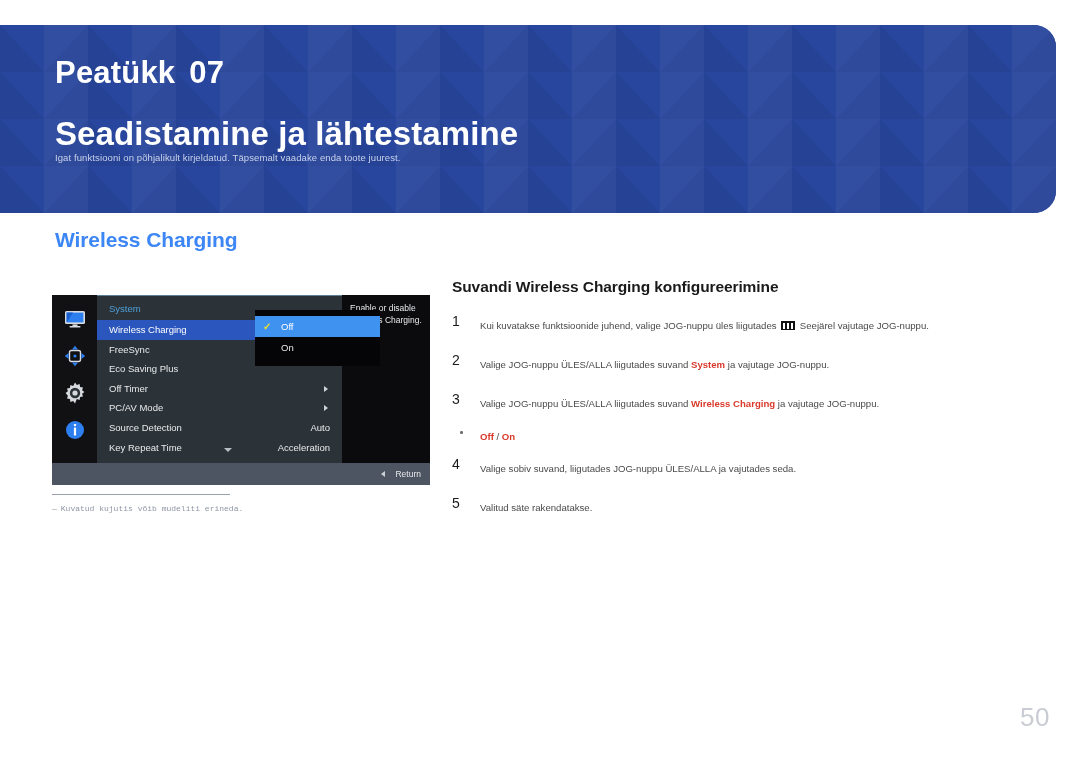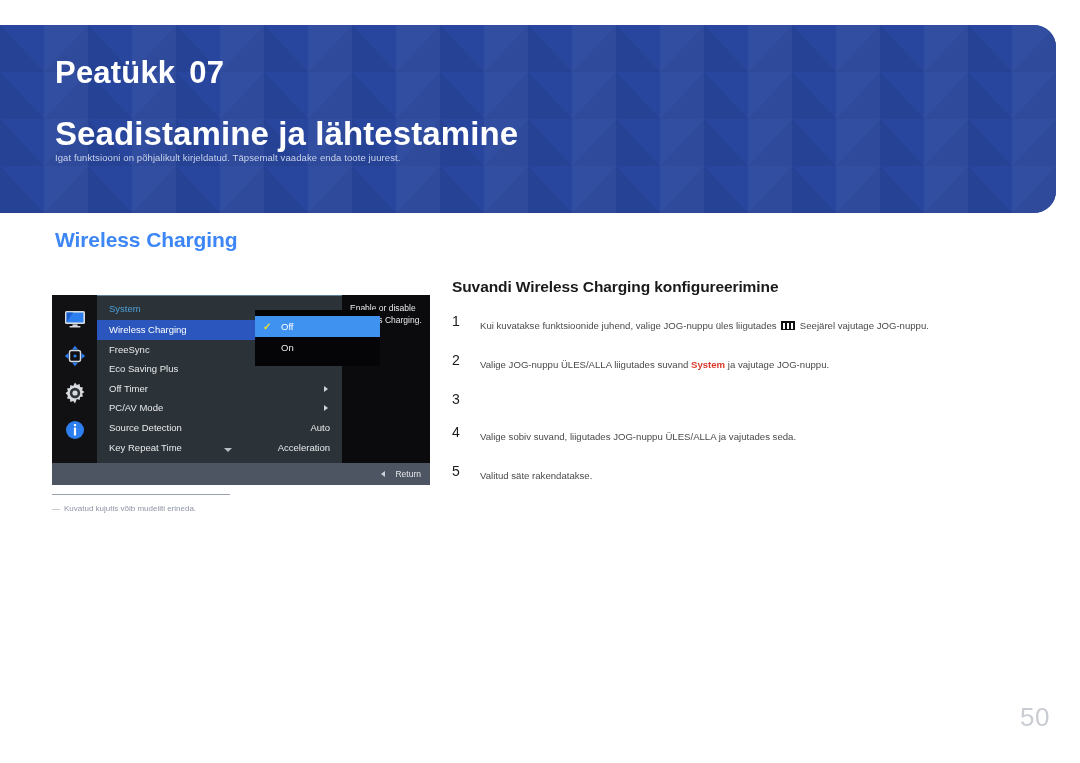--- a/index.html
+++ b/index.html
@@ -133,21 +133,21 @@
     width: 0; height: 0;
     border-right: 4px solid #cdd2d8;
     border-top: 3px solid transparent;
     border-bottom: 3px solid transparent;
   }
 
   
   .footnote-wrap { position: absolute; left: 52px; top: 494px; width: 180px; }
   .footnote-rule { width: 178px; height: 1px; background: #9aa0ac; }
   .footnote {
-    margin-top: 9px; color: #8e95a3; font-size: 8px; white-space: nowrap;
+    margin-top: 9px; color: #8e95a3; font-size: 8px; white-space: nowrap; font-family: Liberation Mono, monospace;
   }
   .footnote .dash { margin-right: 4px; }
 
   
   .right-col { position: absolute; left: 452px; top: 233px; width: 590px; margin-top: 45px; }
   .right-title {
     color: #1a1a1a; font-size: 15.5px; font-weight: bold;
     letter-spacing: -0.1px; white-space: nowrap;
   }
   .steps { position: relative; margin-top: 19px; }
@@ -379,22 +379,31 @@
 
       <div class="step" style="margin-bottom:12px;">
         <span class="n">2</span>
         <span class="txt">
           <span>Valige JOG-nuppu ÜLES/ALLA liigutades suvand </span><span class="hl">System</span><span> ja vajutage JOG-nuppu.</span>
         </span>
       </div>
 
       <div class="step" style="margin-bottom:6px;">
         <span class="n">3</span>
-      </div>
-
+        <span class="txt">
+          <span>Valige JOG-nuppu ÜLES/ALLA liigutades suvand </span><span class="hl">Wireless Charging</span><span> ja vajutage JOG-nuppu.</span>
+        </span>
+      </div>
+
+      <div class="bullet" style="margin-bottom:8px;">
+        <span class="dot"></span>
+        <span class="txt">
+          <span>Off</span><span class="sep"> / </span><span>On</span>
+        </span>
+      </div>
 
       <div class="step" style="margin-bottom:12px;">
         <span class="n">4</span>
         <span class="txt">Valige sobiv suvand, liigutades JOG-nuppu ÜLES/ALLA ja vajutades seda.</span>
       </div>
 
       <div class="step">
         <span class="n">5</span>
         <span class="txt">Valitud säte rakendatakse.</span>
       </div>

